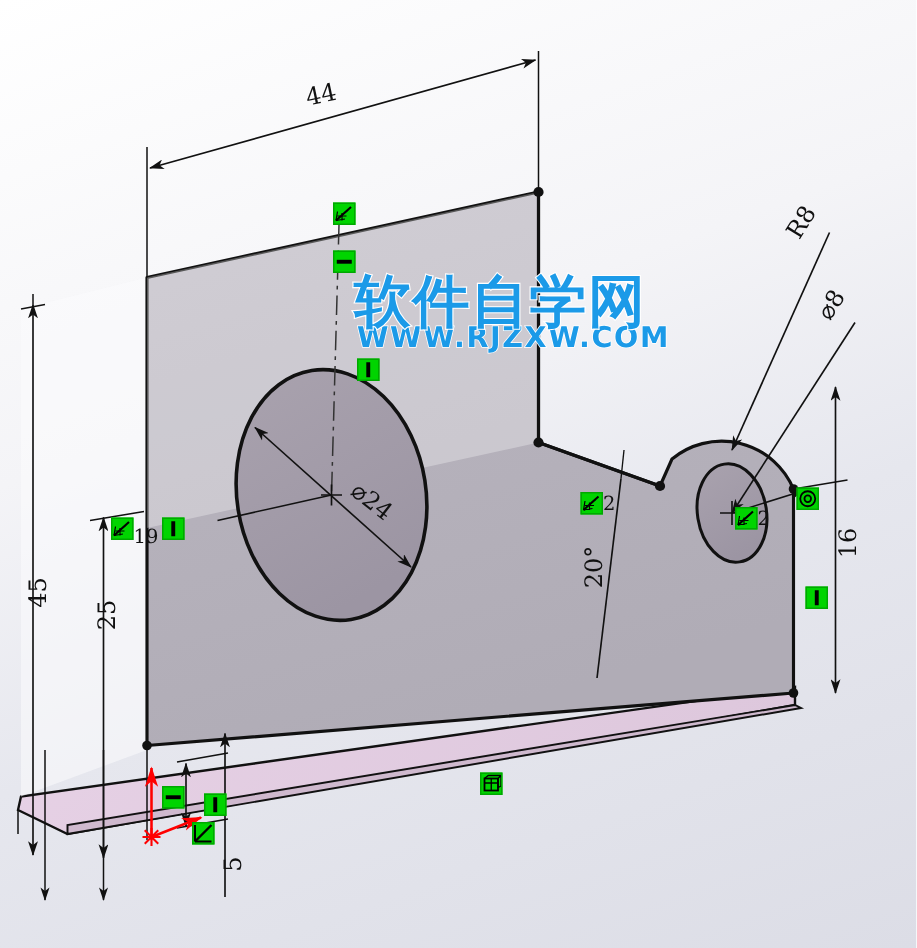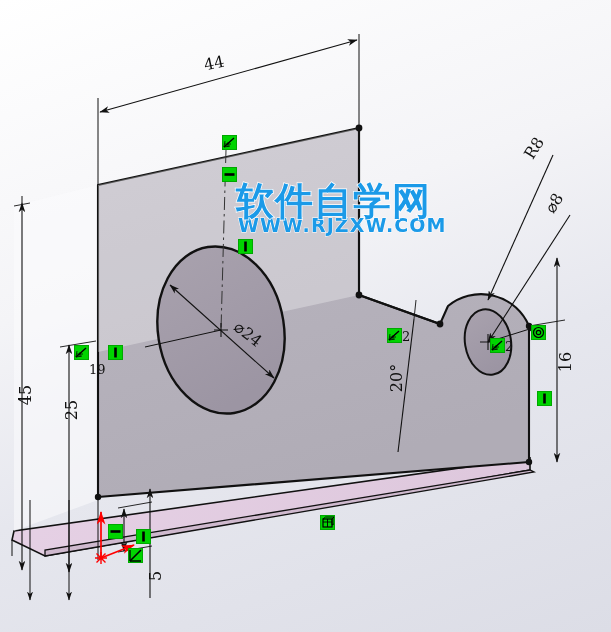--- a/index.html
+++ b/index.html
@@ -231,21 +231,21 @@
         <svg width="13" height="13" viewBox="0 0 13 13">
           <rect x="5.2" y="1.5" width="2.6" height="10" fill="#000"></rect>
         </svg>
       </div>
       <div class="cicon" style="left: 74px; top: 345px;">
         <svg width="13" height="13" viewBox="0 0 13 13">
           <path d="M1,11 L11,2" stroke="#000" stroke-width="1.4"></path>
           <path d="M1,11 L2,5 M1,11 L7,10 M3,9 L9,4 M2,8 L8,8 M5,11 L5,6" stroke="#000" stroke-width="0.8"></path>
         </svg>
       </div>
-      <div class="clabel" style="left: 89px; top: 362px;">19</div>
+      <div class="clabel" style="left: 89px; top: 351px;">19</div>
       <div class="cicon" style="left: 108px; top: 345px;">
         <svg width="13" height="13" viewBox="0 0 13 13">
           <rect x="5.2" y="1.5" width="2.6" height="10" fill="#000"></rect>
         </svg>
       </div>
       <div class="cicon" style="left: 387px; top: 328px;">
         <svg width="13" height="13" viewBox="0 0 13 13">
           <path d="M1,11 L11,2" stroke="#000" stroke-width="1.4"></path>
           <path d="M1,11 L2,5 M1,11 L7,10 M3,9 L9,4 M2,8 L8,8 M5,11 L5,6" stroke="#000" stroke-width="0.8"></path>
         </svg>

